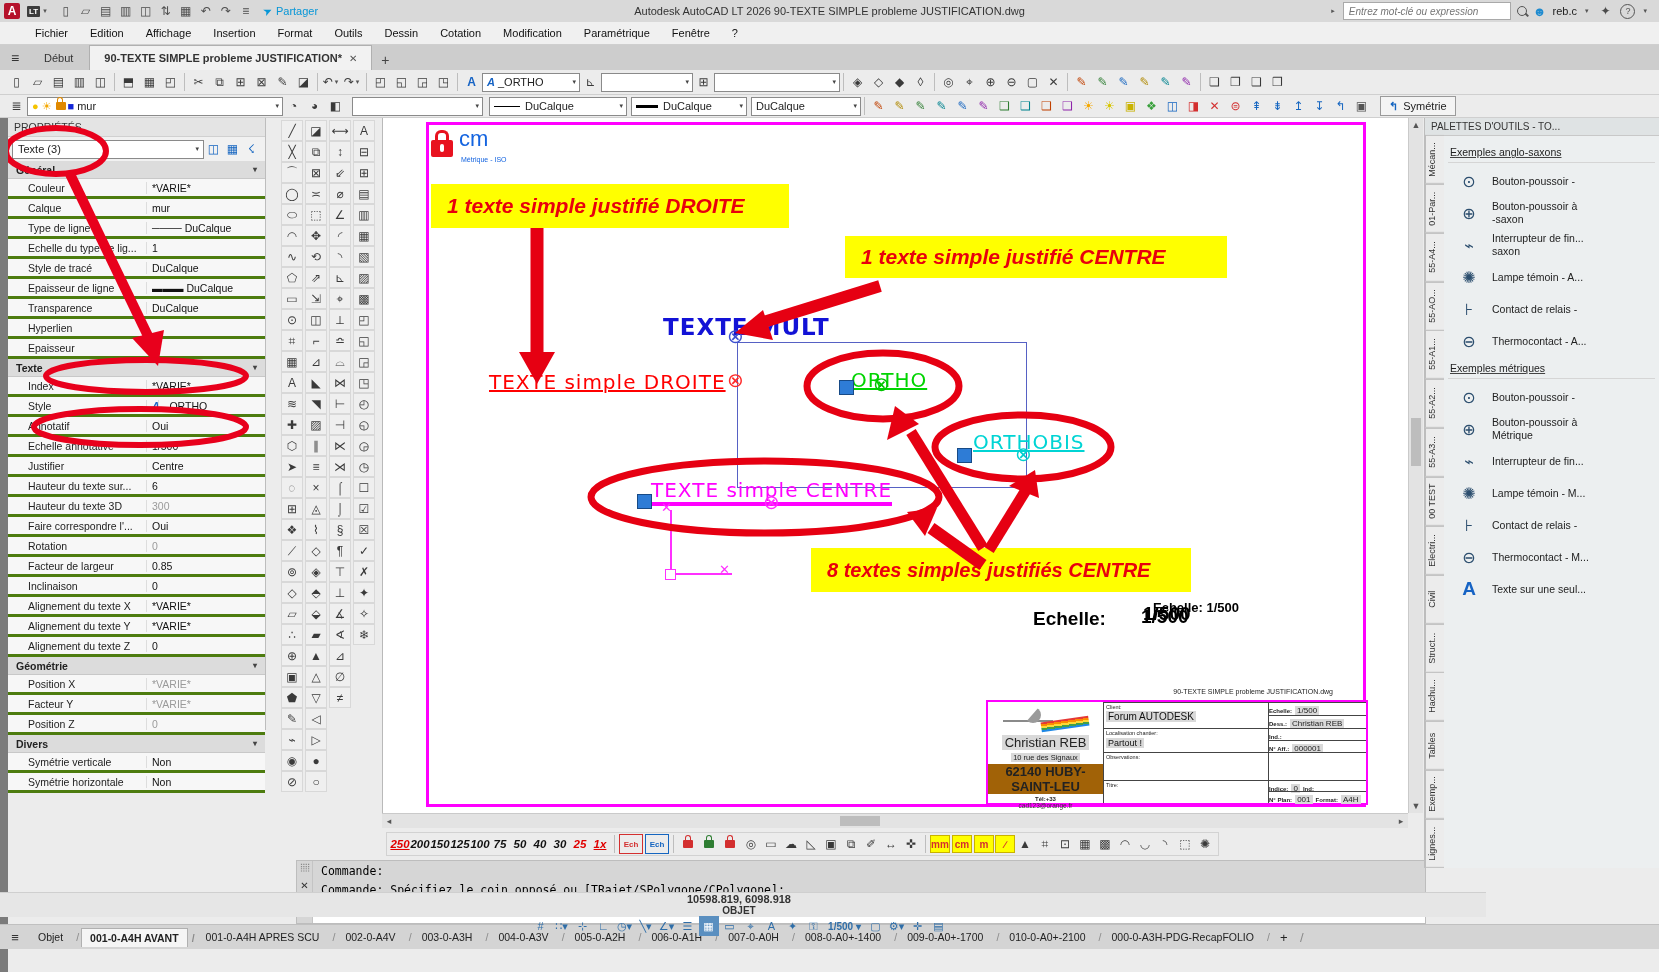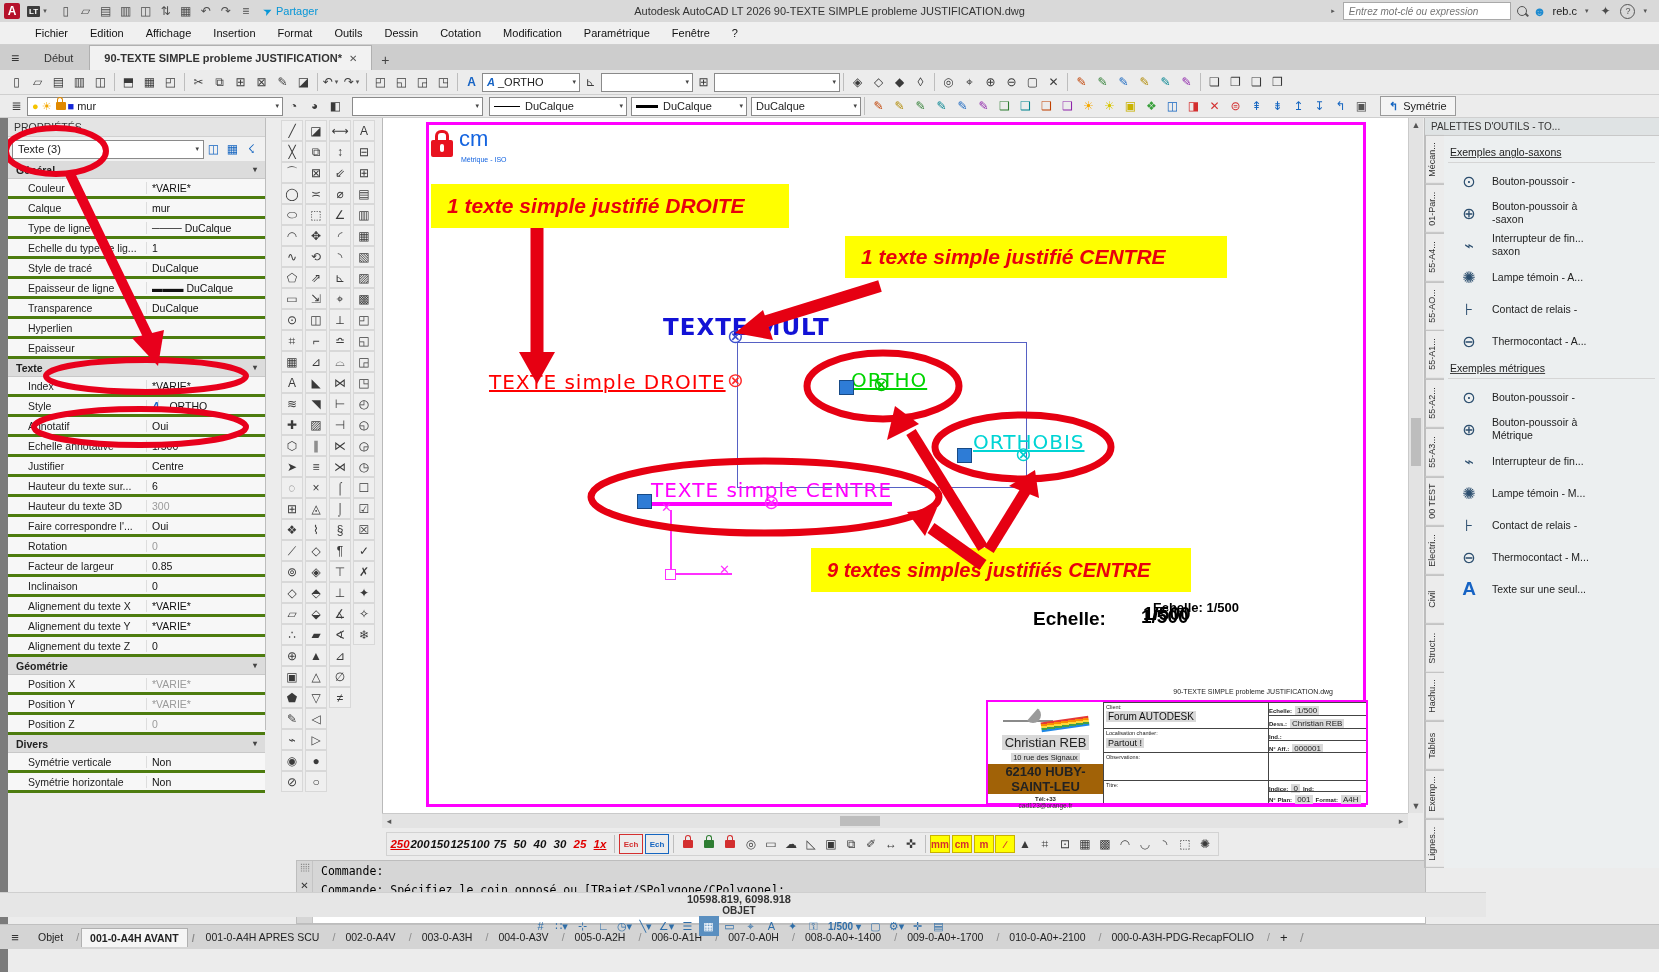--- a/index.html
+++ b/index.html
@@ -568,21 +568,21 @@
 
         </div>
 
         <div class="prow r">
           <span class="pl">Position X</span>
 
           <span class="pv mut">*VARIE*</span>
         </div>
 
         <div class="prow r">
-          <span class="pl">Position Y</span>
+          <span class="pl">Facteur Y</span>
 
           <span class="pv mut">*VARIE*</span>
         </div>
 
         <div class="prow r">
           <span class="pl">Position Z</span>
 
           <span class="pv mut">0</span>
         </div>
 
@@ -745,21 +745,21 @@
   </div>
 
   <div class="canvas">
     <div class="mag-frame"></div>
     <div class="cadlock"></div>
     <div class="cm-txt">cm</div>
     <div class="cm-sub">Métrique - ISO</div>
 
     <div class="callout c1">1 texte simple justifié DROITE</div>
     <div class="callout c2">1 texte simple justifié CENTRE</div>
-    <div class="callout c3">9 textes simples justifiés CENTRE</div>
+    <div class="callout c3">8 textes simples justifiés CENTRE</div>
 
     <div class="cadtext mult">TEXTE MULT</div>
     <div class="bluerect"></div>
     <div class="cadtext droite">TEXTE simple DROITE</div>
     <div class="cadtext ortho">ORTHO</div>
     <div class="cadtext orthobis">ORTHOBIS</div>
     <div class="cadtext centre">TEXTE simple CENTRE</div>
 
     <span class="grip" style="left:456px;top:262px"></span>
     <span class="grip" style="left:574px;top:330px"></span>

